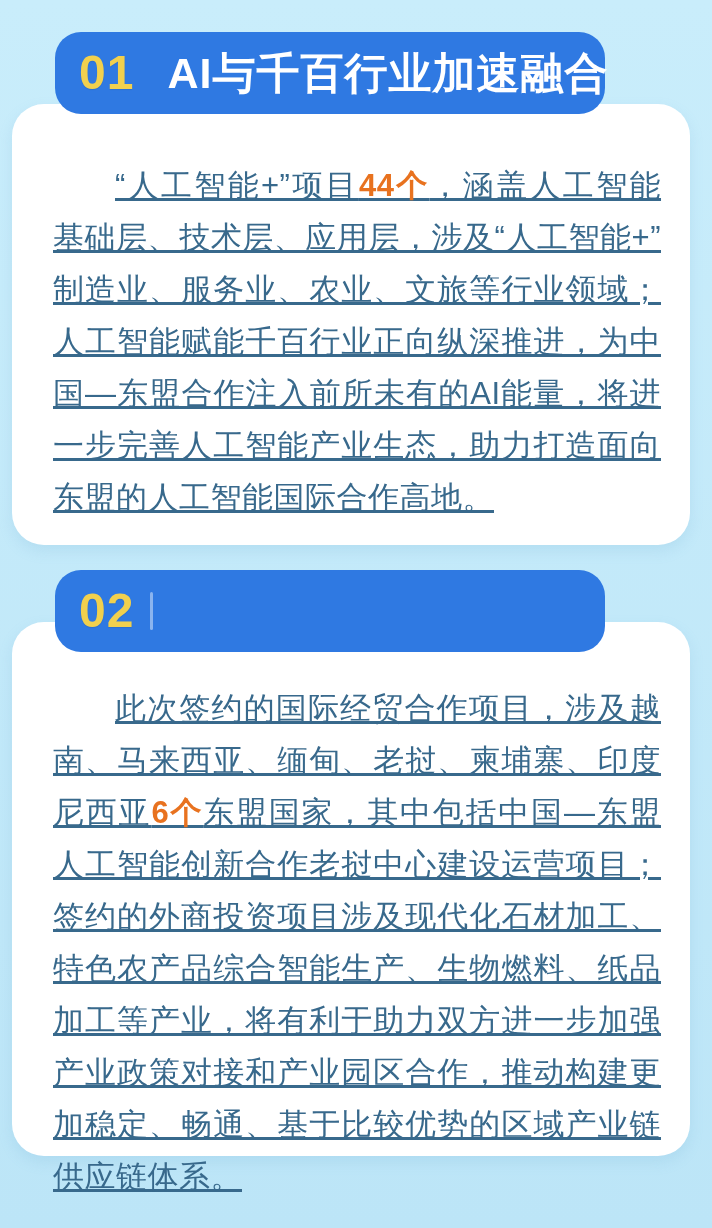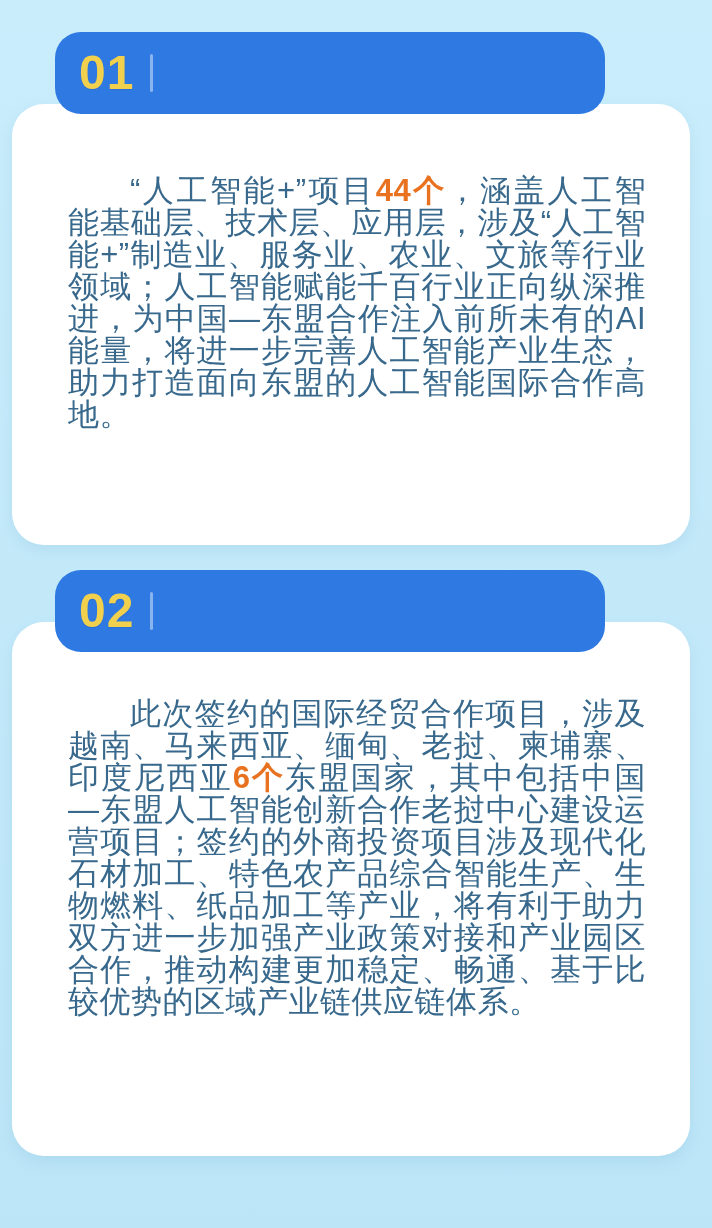--- a/index.html
+++ b/index.html
@@ -46,43 +46,45 @@
   .card{
     position:absolute;left:12px;width:678px;
     background:var(--card_bg);
     border-radius:32px;
     z-index:1;
     box-shadow:0 6px 14px rgba(110,170,210,0.18);
   }
   #card-1{top:104px;height:441px;}
   #card-2{top:622px;height:534px;}
   .card p{
-    margin:16px;
+    margin:1px;
     font-size:31px;
-    line-height:32px;
+    line-height:52px;
     color:var(--body_text);
     text-align:justify;
     text-indent:2em;
     letter-spacing:0.5px;
+    text-decoration:underline;
   }
   #card-1 p{padding:55px 28px 0 40px;}
   #card-2 p{padding:60px 28px 0 40px;}
   .highlight{
     color:var(--highlight_color);
     font-weight:bold;
   }
   #header-1{top:32px;}
   #header-2{top:570px;}
 </style>
 </head>
 <body>
 
 <div class="section-header" id="header-1">
   <span class="section-number">01</span>
   <span class="header-divider"></span>
+  <span class="section-title">AI与千百行业加速融合</span>
 </div>
 <div class="card" id="card-1">
   <p><span>“人工智能+”项目</span><span class="highlight">44个</span><span>，涵盖人工智能基础层、技术层、应用层，涉及“人工智能+”制造业、服务业、农业、文旅等行业领域；人工智能赋能千百行业正向纵深推进，为中国—东盟合作注入前所未有的AI能量，将进一步完善人工智能产业生态，助力打造面向东盟的人工智能国际合作高地。</span></p>
 </div>
 
 <div class="section-header" id="header-2">
   <span class="section-number">02</span>
   <span class="header-divider"></span>
 </div>
 <div class="card" id="card-2">

